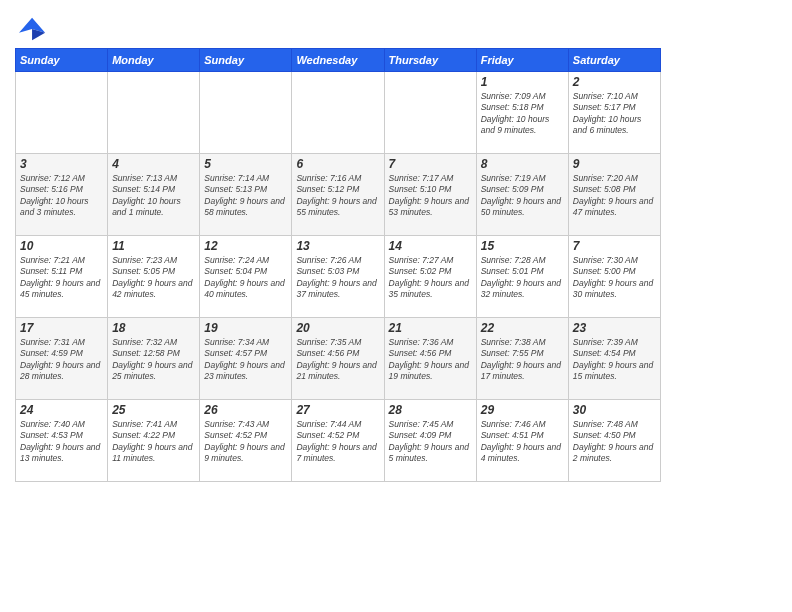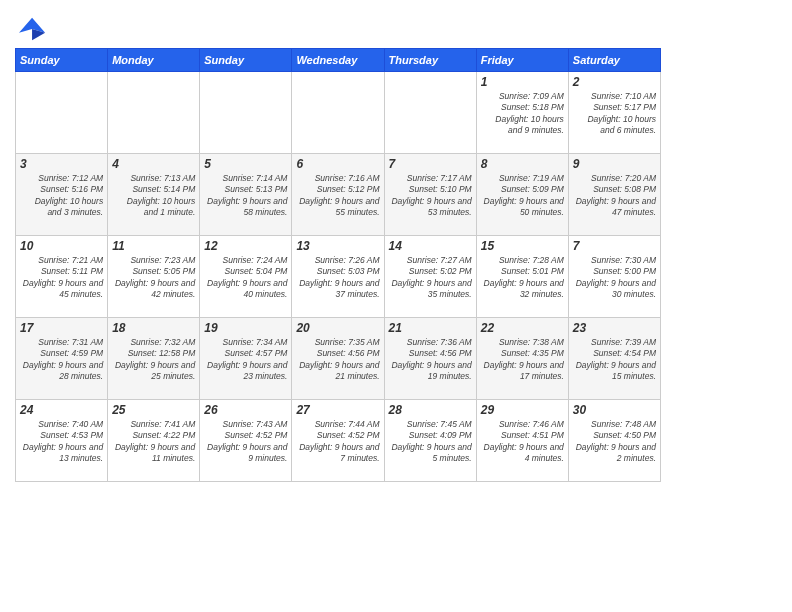--- a/index.html
+++ b/index.html
@@ -83,21 +83,20 @@
       font-size: 12px;
       font-weight: bold;
       color: #333;
       display: block;
       margin-bottom: 2px;
     }
     .day-info {
       font-size: 8.5px;
       color: #444;
       line-height: 1.35;
-      text-align: right;
     }
     .empty-cell {
       background: #fff !important;
     }
   </style>
 </head>
 <body>
 
 <div class="container">
   <div class="header-row">
@@ -287,21 +286,21 @@
           <td>
             <span class="day-num">21</span>
             <div class="day-info">Sunrise: 7:36 AM
 Sunset: 4:56 PM
 Daylight: 9 hours
 and 19 minutes.</div>
           </td>
           <td>
             <span class="day-num">22</span>
             <div class="day-info">Sunrise: 7:38 AM
-Sunset: 4:35 PM
+Sunset: 7:55 PM
 Daylight: 9 hours
 and 17 minutes.</div>
           </td>
           <td>
             <span class="day-num">23</span>
             <div class="day-info">Sunrise: 7:39 AM
 Sunset: 4:54 PM
 Daylight: 9 hours
 and 15 minutes.</div>
           </td>

